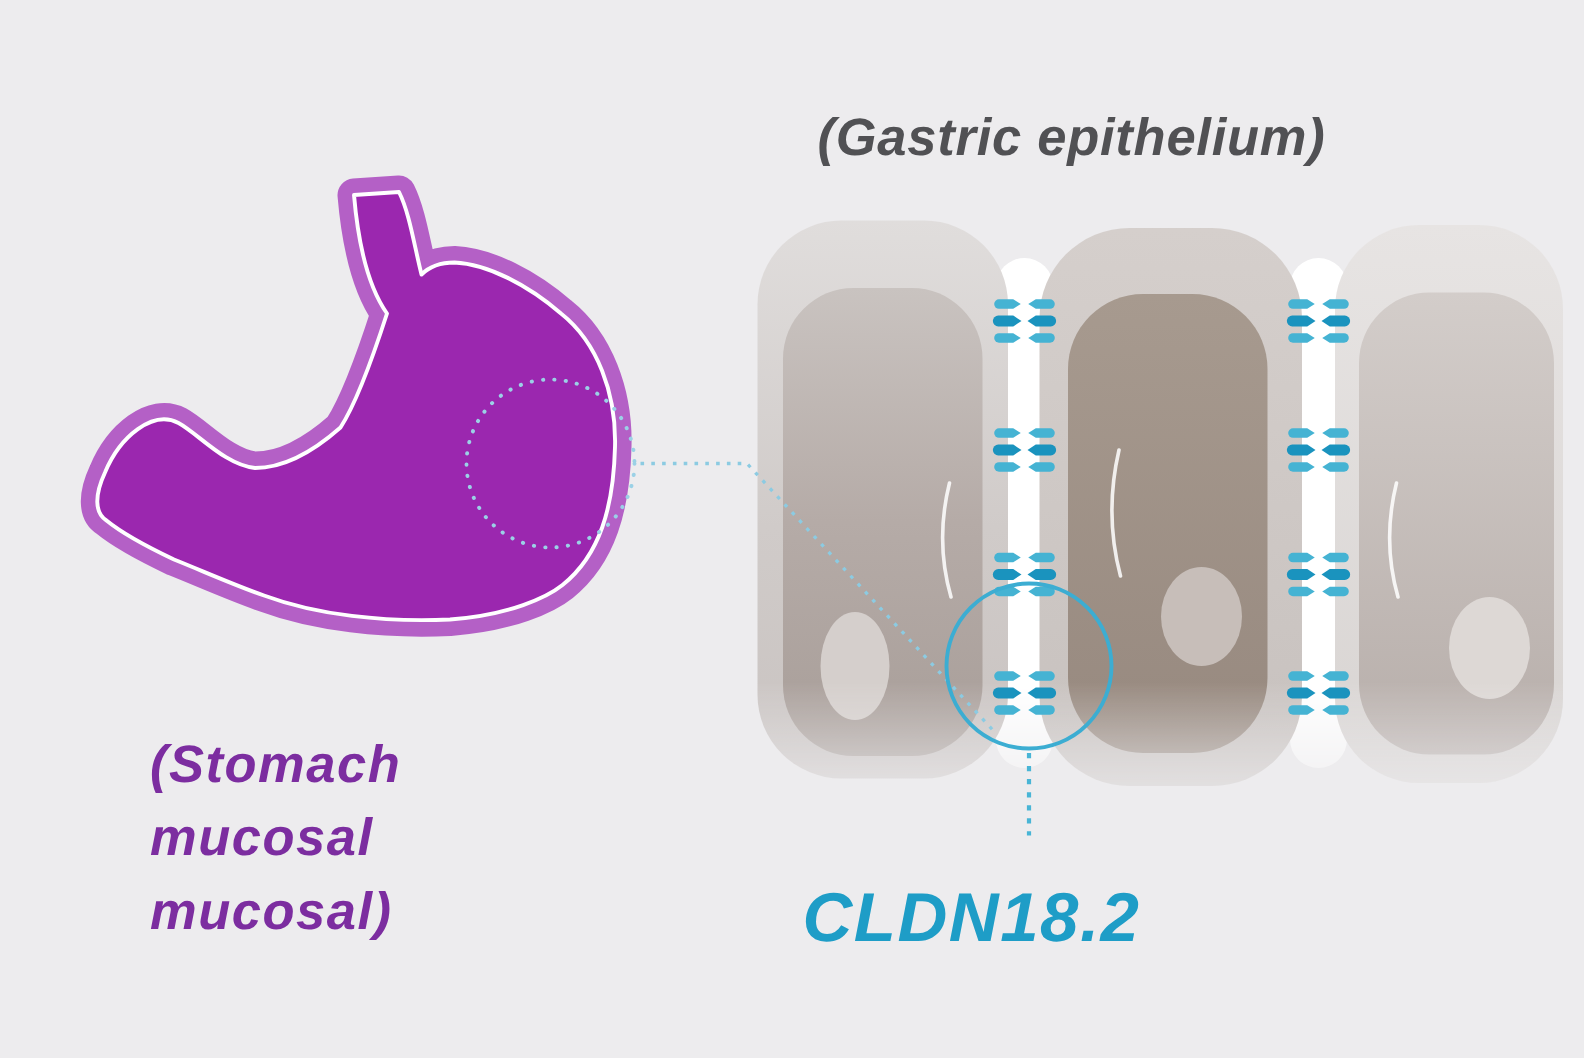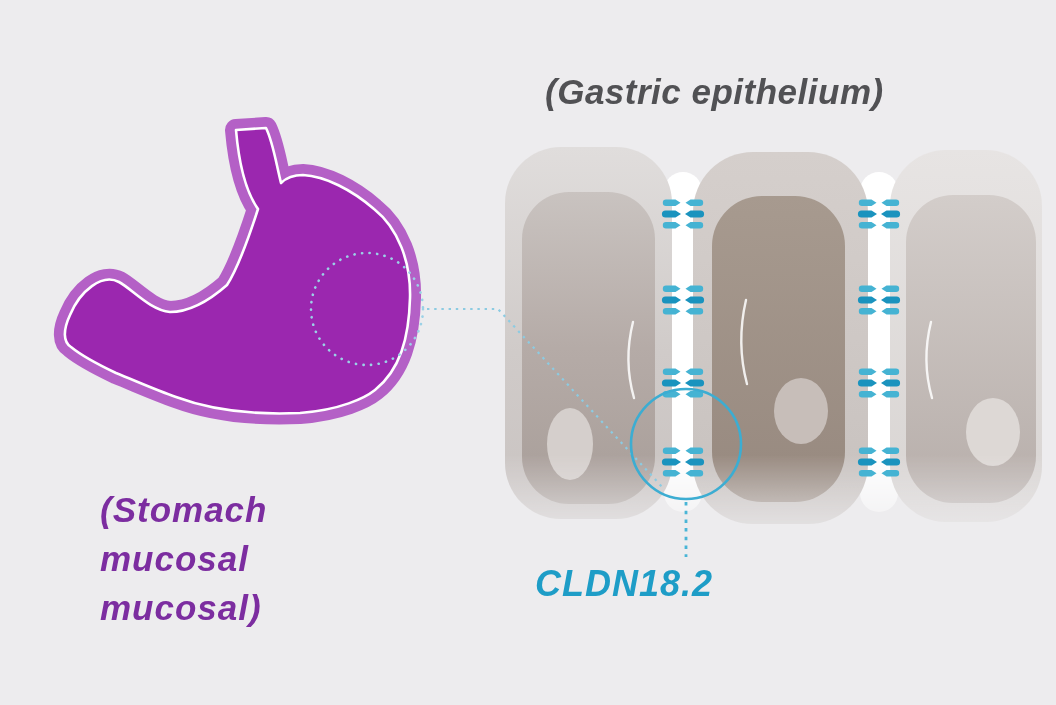--- a/index.html
+++ b/index.html
@@ -25,22 +25,22 @@
     color:#515154;
   }
   .label-stomach{
     left:100px;top:437px;width:320px;
     font-size:35px;letter-spacing:1px;
     line-height:49px;
     color:#7c2da0;
     margin-top:48px;
   }
   .label-cldn{
-    left:535px;top:566px;width:300px;
-    font-size:36px;letter-spacing:1px;
+    left:535px;top:588px;width:300px;
+    font-size:46px;letter-spacing:1px;
     color:#1e9dc7;
   }
 </style>
 </head>
 <body>
 
 <div class="stage">
 
   <svg width="1056" height="705" viewBox="0 0 1056 705">
     <defs>

